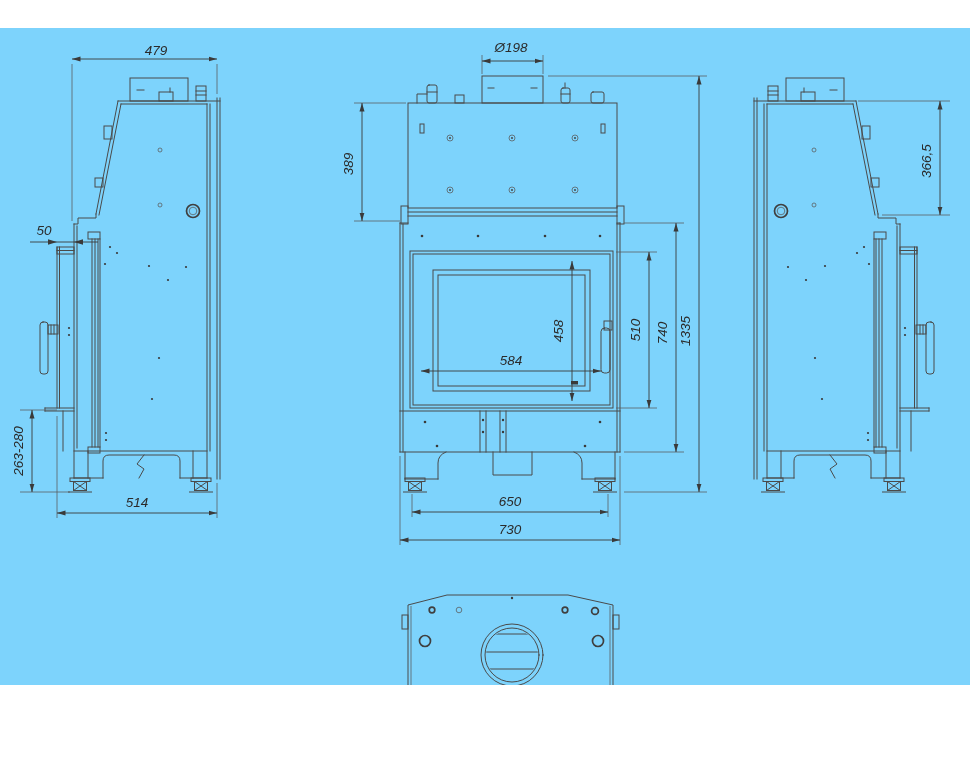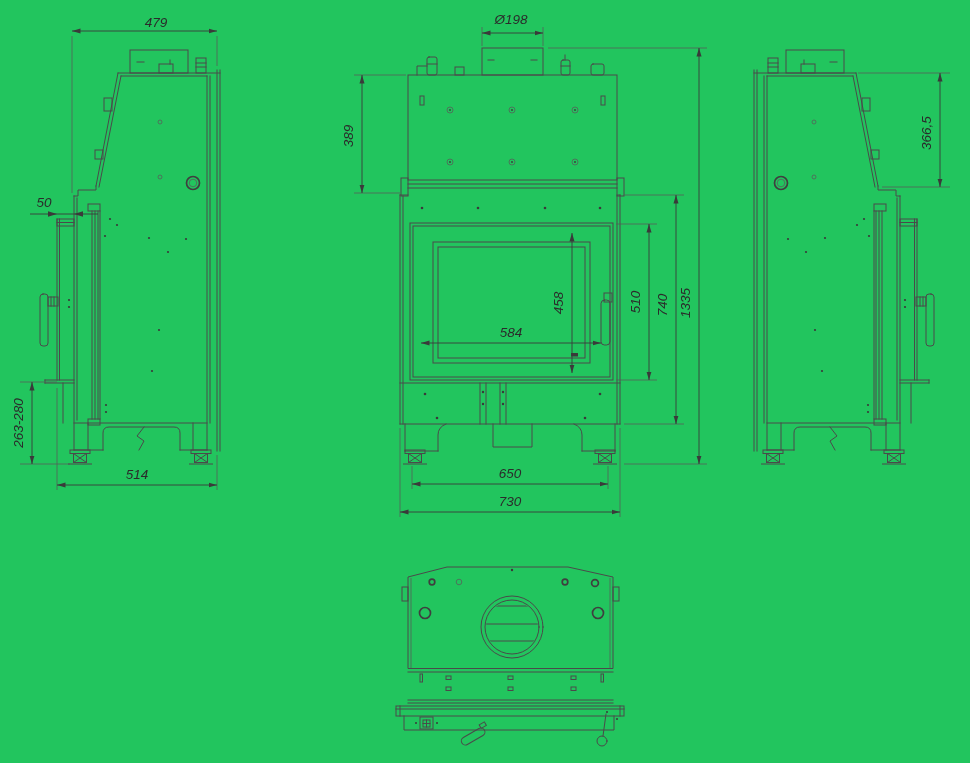--- a/index.html
+++ b/index.html
@@ -1,16 +1,16 @@
 <!DOCTYPE html>
 <html><head>
 <meta charset="utf-8">
 <style>
   html,body{margin:0;padding:0;background:#ffffff;}
-  .stage{width:970px;height:763px;background:#22c55e;position:relative;overflow:hidden;}
+  .stage{width:970px;height:657px;background:#7dd3fc;position:relative;overflow:hidden;margin-top:28px;}
   svg{display:block;}
   .ln{stroke:#4a4a4a;stroke-width:1;fill:none;stroke-linecap:square;}
   .tn{stroke:#5a5a5a;stroke-width:.75;fill:none;}
   .hv{stroke:#3f3f3f;stroke-width:1.7;fill:none;}
   .dm{stroke:#3a3a3a;stroke-width:.9;fill:none;}
   .fl{fill:#3a3a3a;stroke:none;}
   .dimtxt{font-family:"Liberation Sans",sans-serif;font-style:italic;font-size:13.5px;fill:#2b2b2b;text-anchor:middle;}
 </style>
 </head>
 <body>

